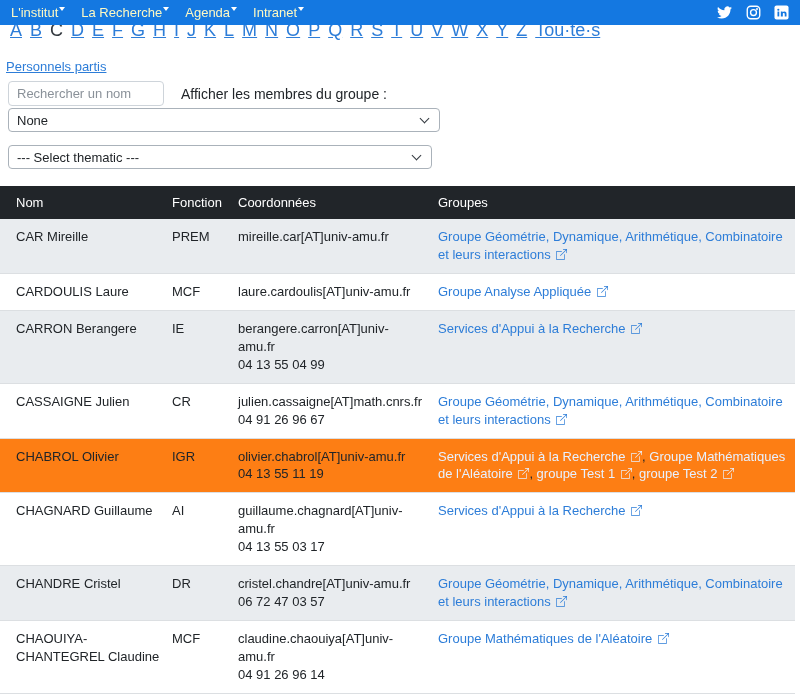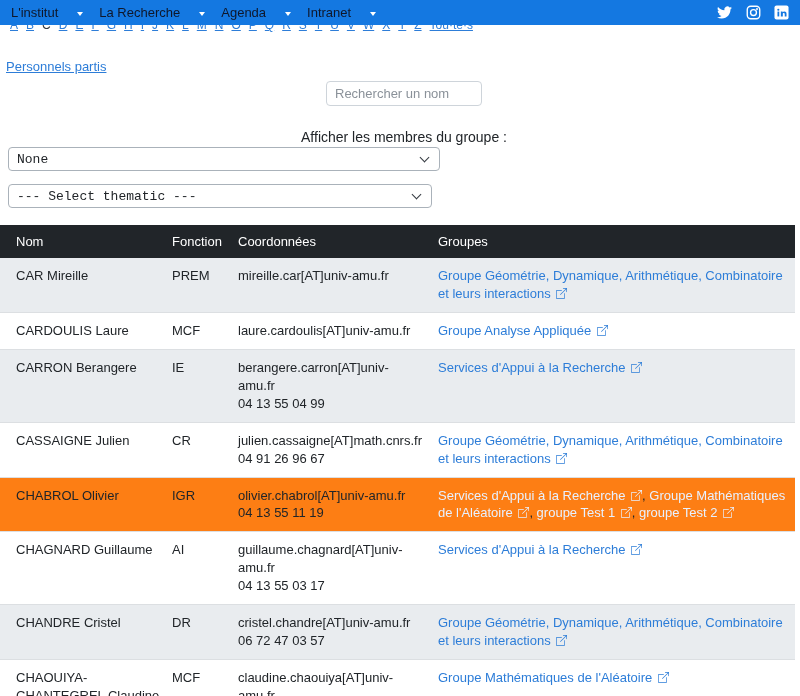--- a/index.html
+++ b/index.html
@@ -20,59 +20,59 @@
 
   
   .navbar{
     position:absolute;top:0;left:0;right:0;height:25px;z-index:10;
     background:var(--c-navbar);
     display:flex;align-items:center;justify-content:space-between;
     padding:0 11px;
   }
   .nav-left{display:flex;align-items:center;}
   .nav-item{
-    color:#0f172a;font-size:13px;text-decoration:none;
-    display:flex;align-items:center;gap:19px;
+    color:#fef9c3;font-size:13px;text-decoration:none;
+    display:flex;gap:1px;
     padding:0 8px;
   }
   .nav-item:first-child{padding-left:0;}
   .caret{
     width:0;height:0;display:inline-block;
     border-left:3.5px solid transparent;border-right:3.5px solid transparent;
     border-top:4px solid #fff;margin-top:2px;
   }
   .nav-right{display:flex;align-items:center;gap:13px;}
   .icon-btn{display:flex;align-items:center;text-decoration:none;}
   .li-badge-fill{fill:#fff;}
   .li-letter{fill:var(--c-navbar);}
 
   
   .alphabet{
     position:absolute;top:17px;left:10px;z-index:1;
-    white-space:nowrap;font-size:12px;line-height:1.45;
+    white-space:nowrap;font-size:18px;line-height:1.45;
   }
   .letter{color:var(--c-link);text-decoration:underline;margin-right:8px;display:inline-block;}
   .letter.active{color:#343a40;text-decoration:none;}
   .letter.all{margin-right:0;}
 
   
   .main{position:absolute;top:57px;left:0;right:0;}
   .pp-link{
     color:var(--c-link);font-size:13px;text-decoration:underline;
     margin-left:6px;display:inline-block;
   }
-  .controls{display:flex;align-items:center;gap:23px;margin:6px 0 1px 8px;flex-direction:column;}
+  .controls{display:flex;align-items:center;gap:17px;margin:6px 0 1px 8px;}
   .search-input{
     width:156px;height:25px;border:1px solid #ced4da;border-radius:4px;
     padding:2px 8px;font-size:13px;font-family:inherit;color:#212529;background:#fff;
   }
   .search-input::placeholder{color:#8a9199;}
   .group-label{font-size:14px;color:#212529;}
 
-  .sel-wrap{position:relative;margin:2px 0 13px 8px;font-family:Liberation Mono, monospace;}
+  .sel-wrap{position:relative;margin:2px 0 13px 8px;}
   .sel-wrap.sel1{width:432px;}
   .sel-wrap.sel2{width:424px;}
   select{
     width:100%;height:24px;appearance:none;-webkit-appearance:none;-moz-appearance:none;
     border:1px solid #aab2ba;border-radius:4px;background:#fff;
     font-size:13px;font-family:inherit;padding:0 26px 0 8px;color:#212529;
   }
   .sel-caret{
     position:absolute;right:12px;top:7px;width:7px;height:7px;
     border-right:1.7px solid #343a40;border-bottom:1.7px solid #343a40;

